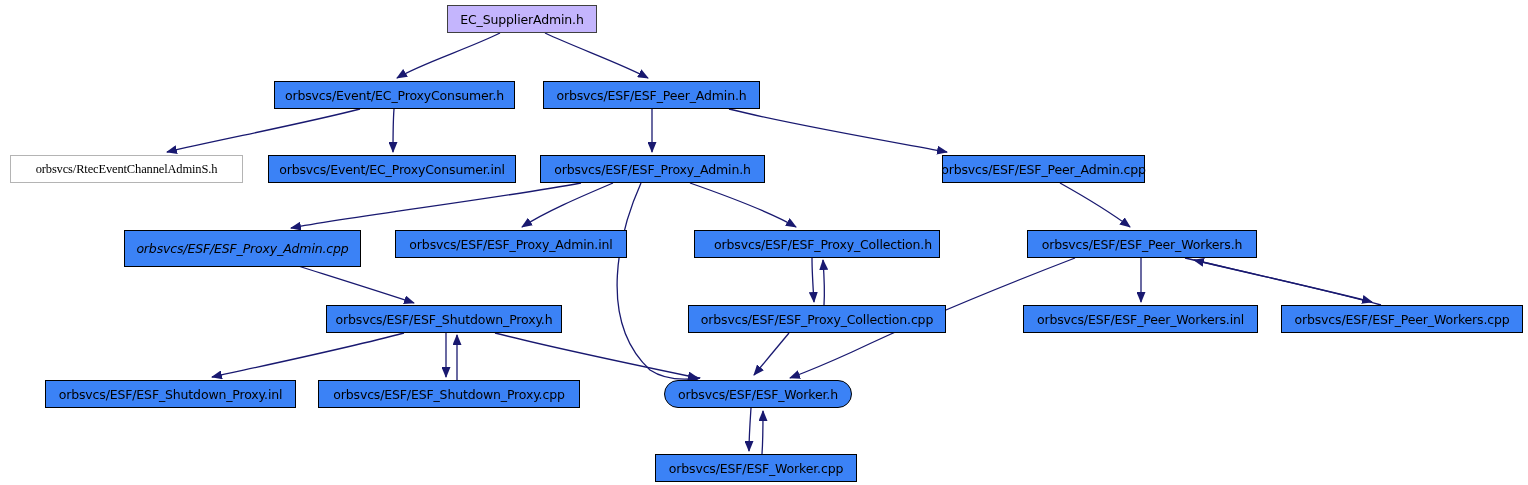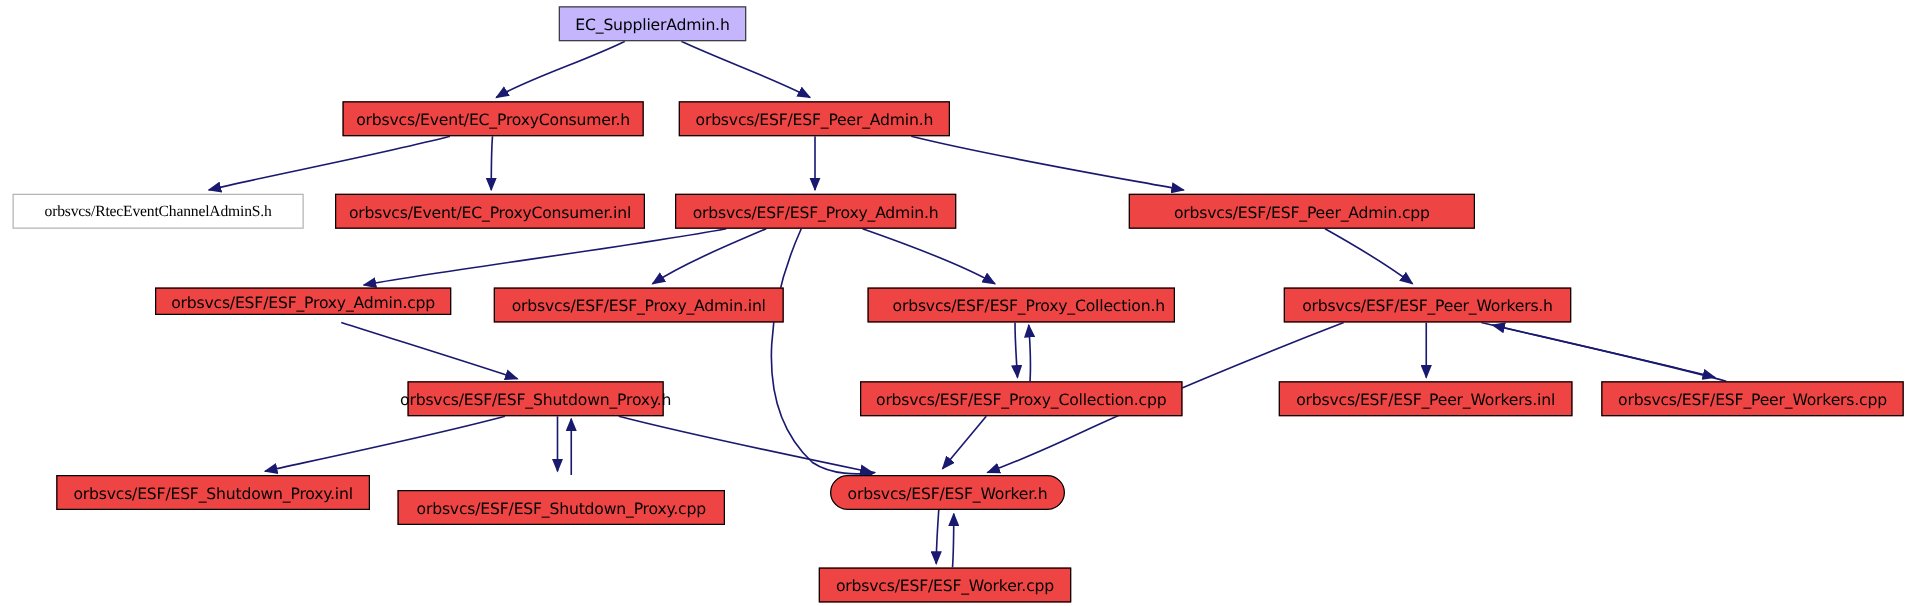--- a/index.html
+++ b/index.html
@@ -1,20 +1,20 @@
 <!DOCTYPE html>
 <html><head>
 <meta charset="utf-8">
 <style>
   html,body{margin:0;padding:0;background:#ffffff;}
   body{font-family:"DejaVu Sans","Liberation Sans",sans-serif;}
   #graph{position:relative;width:1528px;height:485px;background:#ffffff;overflow:hidden;}
   #edges{position:absolute;left:0;top:0;width:1528px;height:485px;}
   .node{position:absolute;box-sizing:border-box;display:flex;align-items:center;justify-content:center;
-        background:#ef4444;border:1px solid #000000;color:#000000;font-size:12.5px;
+        background:#3b82f6;border:1px solid #000000;color:#000000;font-size:12.5px;
         white-space:nowrap;letter-spacing:-0.15px;z-index:5;}
   .node.root{background:#c4b5fd;border:1px solid #404040;}
   .node.external{background:#ffffff;border:1px solid #b4b4b4;font-family:Liberation Serif, serif;}
 </style>
 </head>
 <body>
 
 <div id="graph">
   <svg id="edges" viewBox="0 0 1528 485" xmlns="http://www.w3.org/2000/svg">
     <defs>
@@ -62,51 +62,51 @@
       </div>
       <div class="node external" style="left: 10px; top: 155px; width: 233px; height: 28px;">
         <span>orbsvcs/RtecEventChannelAdminS.h</span>
       </div>
       <div class="node" style="left: 268px; top: 155px; width: 248px; height: 28px;">
         <span>orbsvcs/Event/EC_ProxyConsumer.inl</span>
       </div>
       <div class="node" style="left: 540px; top: 155px; width: 225px; height: 28px;">
         <span>orbsvcs/ESF/ESF_Proxy_Admin.h</span>
       </div>
-      <div class="node" style="left: 903px; top: 155px; width: 277px; height: 28px;">
+      <div class="node" style="left: 942px; top: 155px; width: 203px; height: 28px;">
         <span>orbsvcs/ESF/ESF_Peer_Admin.cpp</span>
       </div>
-      <div class="node" style="left: 124px; top: 230px; width: 237px; height: 22px;">
+      <div class="node" style="left: 124px; top: 230px; width: 237px; height: 37px; font-style: italic;">
         <span>orbsvcs/ESF/ESF_Proxy_Admin.cpp</span>
       </div>
       <div class="node" style="left: 383px; top: 230px; width: 232px; height: 28px; margin-left: 12px;">
         <span>orbsvcs/ESF/ESF_Proxy_Admin.inl</span>
       </div>
       <div class="node" style="left: 694px; top: 230px; width: 246px; height: 28px; padding-left: 12px;">
         <span>orbsvcs/ESF/ESF_Proxy_Collection.h</span>
       </div>
       <div class="node" style="left: 1027px; top: 230px; width: 230px; height: 28px;">
         <span>orbsvcs/ESF/ESF_Peer_Workers.h</span>
       </div>
-      <div class="node" style="left: 326px; top: 305px; width: 205px; height: 28px;">
+      <div class="node" style="left: 326px; top: 305px; width: 236px; height: 28px;">
         <span>orbsvcs/ESF/ESF_Shutdown_Proxy.h</span>
       </div>
       <div class="node" style="left: 688px; top: 305px; width: 258px; height: 28px;">
         <span>orbsvcs/ESF/ESF_Proxy_Collection.cpp</span>
       </div>
       <div class="node" style="left: 1023px; top: 305px; width: 235px; height: 28px;">
         <span>orbsvcs/ESF/ESF_Peer_Workers.inl</span>
       </div>
       <div class="node" style="left: 1281px; top: 305px; width: 242px; height: 28px;">
         <span>orbsvcs/ESF/ESF_Peer_Workers.cpp</span>
       </div>
       <div class="node" style="left: 45px; top: 380px; width: 251px; height: 28px;">
         <span>orbsvcs/ESF/ESF_Shutdown_Proxy.inl</span>
       </div>
-      <div class="node" style="left: 318px; top: 380px; width: 262px; height: 28px; margin-top: 12px;">
+      <div class="node" style="left: 318px; top: 380px; width: 262px; height: 28px;">
         <span>orbsvcs/ESF/ESF_Shutdown_Proxy.cpp</span>
       </div>
       <div class="node" style="left: 664px; top: 380px; width: 188px; height: 28px; border-radius: 14px;">
         <span>orbsvcs/ESF/ESF_Worker.h</span>
       </div>
       <div class="node" style="left: 655px; top: 454px; width: 202px; height: 28px;">
         <span>orbsvcs/ESF/ESF_Worker.cpp</span>
       </div>
     </div>
 </div>

